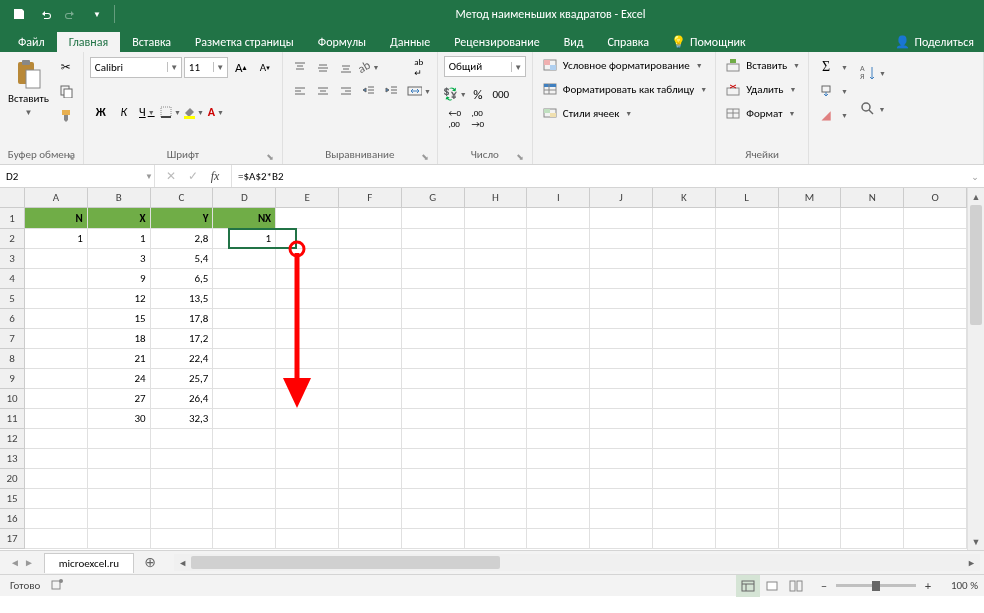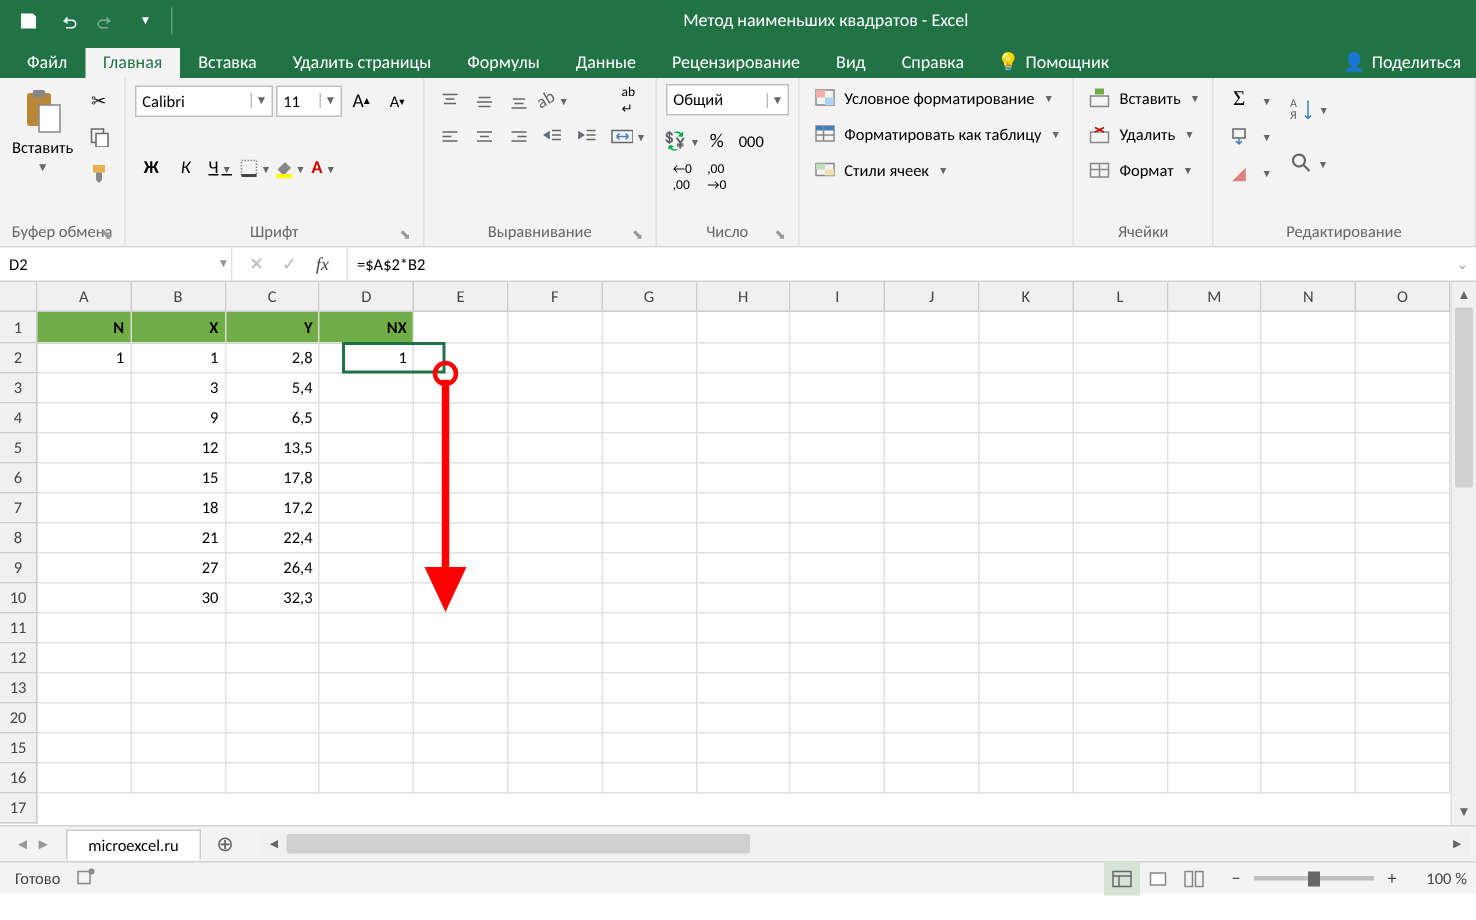--- a/index.html
+++ b/index.html
@@ -127,21 +127,21 @@
     <div class="qat-btn" style="font-size:8px;color:#fff;">▼</div>
     <div class="qat-sep"></div>
   </div>
   <div class="titletext">Метод наименьших квадратов - Excel</div>
 </div>
 
 <div class="tabbar">
   <div class="tab">Файл</div>
   <div class="tab active">Главная</div>
   <div class="tab">Вставка</div>
-  <div class="tab">Удалить страницы</div>
+  <div class="tab">Разметка страницы</div>
   <div class="tab">Формулы</div>
   <div class="tab">Данные</div>
   <div class="tab">Рецензирование</div>
   <div class="tab">Вид</div>
   <div class="tab">Справка</div>
   <div class="tabright">
       <span>💡</span>
       <span>Помощник</span>
     </div>
   <div class="tabspacer"></div>
@@ -475,21 +475,20 @@
           </div>
         <div class="smbtn" style="width:28px;height:34px;">
             <svg width="18" height="18">
               <circle cx="7" cy="7" r="4" fill="none" stroke="#666" stroke-width="1.5"></circle>
               <line x1="10" y1="10" x2="14" y2="14" stroke="#666" stroke-width="1.5"></line>
             </svg>
             <div class="arr2">▼</div>
           </div>
       </div>
     </div>
-    <div class="group-label">Редактирование</div>
   </div>
 </div>
 
 <div class="fbar">
   <div class="namebox">
     <input value="D2" style="">
     <div class="dd">▼</div>
   </div>
   <div class="fbbtns">
     <div class="fbbtn">✕</div>
@@ -670,20 +669,37 @@
         <div class="cell" style="width: 68px;"></div>
         <div class="cell" style="width: 68px;"></div>
         <div class="cell" style="width: 68px;"></div>
         <div class="cell" style="width: 68px;"></div>
         <div class="cell" style="width: 68px;"></div>
         <div class="cell" style="width: 68px;"></div>
         <div class="cell" style="width: 68px;"></div>
       </div>
       <div class="row">
         <div class="cell" style="width: 68px;"></div>
+        <div class="cell" style="width: 68px;">24</div>
+        <div class="cell" style="width: 68px;">25,7</div>
+        <div class="cell" style="width: 68px;"></div>
+        <div class="cell" style="width: 68px;"></div>
+        <div class="cell" style="width: 68px;"></div>
+        <div class="cell" style="width: 68px;"></div>
+        <div class="cell" style="width: 68px;"></div>
+        <div class="cell" style="width: 68px;"></div>
+        <div class="cell" style="width: 68px;"></div>
+        <div class="cell" style="width: 68px;"></div>
+        <div class="cell" style="width: 68px;"></div>
+        <div class="cell" style="width: 68px;"></div>
+        <div class="cell" style="width: 68px;"></div>
+        <div class="cell" style="width: 68px;"></div>
+      </div>
+      <div class="row">
+        <div class="cell" style="width: 68px;"></div>
         <div class="cell" style="width: 68px;">27</div>
         <div class="cell" style="width: 68px;">26,4</div>
         <div class="cell" style="width: 68px;"></div>
         <div class="cell" style="width: 68px;"></div>
         <div class="cell" style="width: 68px;"></div>
         <div class="cell" style="width: 68px;"></div>
         <div class="cell" style="width: 68px;"></div>
         <div class="cell" style="width: 68px;"></div>
         <div class="cell" style="width: 68px;"></div>
         <div class="cell" style="width: 68px;"></div>

